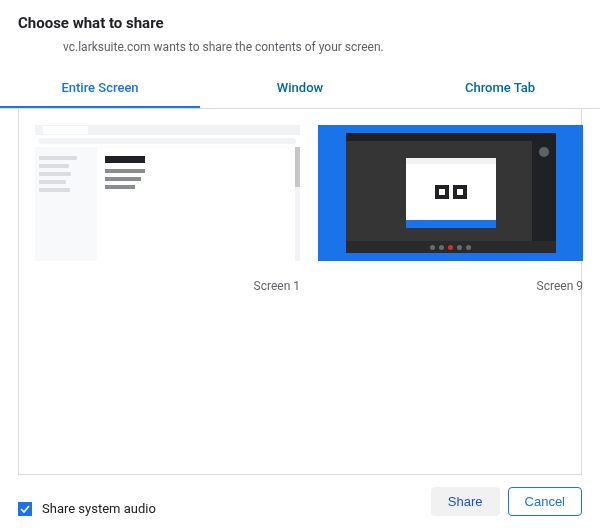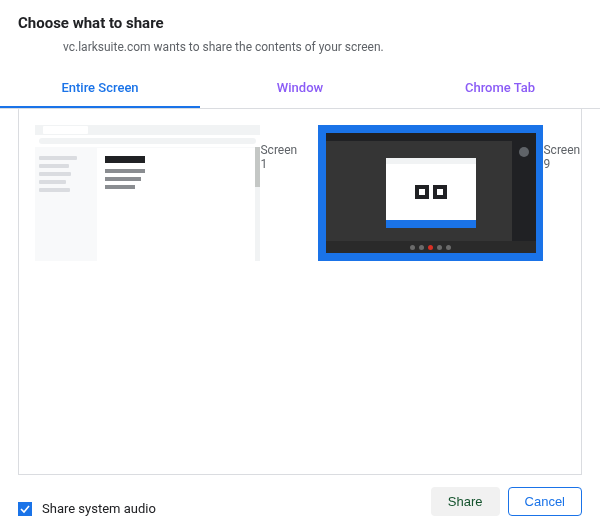--- a/index.html
+++ b/index.html
@@ -19,21 +19,21 @@
     display: flex;
     border-bottom: 1px solid #dadce0;
     margin-top: 16px;
     justify-content: center;
   }
   .tab {
     flex: 1;
     text-align: center;
     font-size: 13px;
     font-weight: 500;
-    color: #8b5cf6;
+    color: #0369a1;
     padding: 10px 0 11px 0;
     cursor: pointer;
     border-bottom: 2px solid transparent;
   }
   .tab.active {
     color: #1a73e8;
     border-bottom-color: #1a73e8;
   }
   .pane {
     flex: 1;
@@ -43,22 +43,22 @@
     margin: 0 18px;
     padding: 16px;
     display: flex;
     gap: 18px;
     min-height: 0;
     align-items: flex-start;
   }
   .thumb-wrap {
     width: 265px;
     display: flex;
-    flex-direction: row;
-    align-items: flex-start;
+    flex-direction: column;
+    align-items: flex-end;
     cursor: pointer;
   }
   .thumb {
     width: 265px;
     height: 136px;
     background: #f5f5f5;
     position: relative;
     overflow: hidden;
   }
   .thumb-label {
@@ -146,21 +146,21 @@
     align-items:center; justify-content:center; margin-right:10px;
     cursor:pointer;
   }
   .checkbox svg { display:block; }
   .check-label { font-size:13px; color:#202124; }
   .spacer { flex:1; }
   .btn {
     font-size:13px; padding:6px 16px; border-radius:4px; cursor:pointer;
     margin-left:8px; border:1px solid transparent; background:transparent;
   }
-  .btn-share { background:#f1f1f1; color:#14532d; }
+  .btn-share { background:#f1f1f1; color:#1d4ed8; }
   .btn-cancel { border:1px solid #1a73e8; color:#1a73e8; }
 </style>
 </head>
 <body>
 
 <div class="hdr">
   <div class="title">Choose what to share</div>
   <div class="subtitle">vc.larksuite.com wants to share the contents of your screen.</div>
 </div>
 

